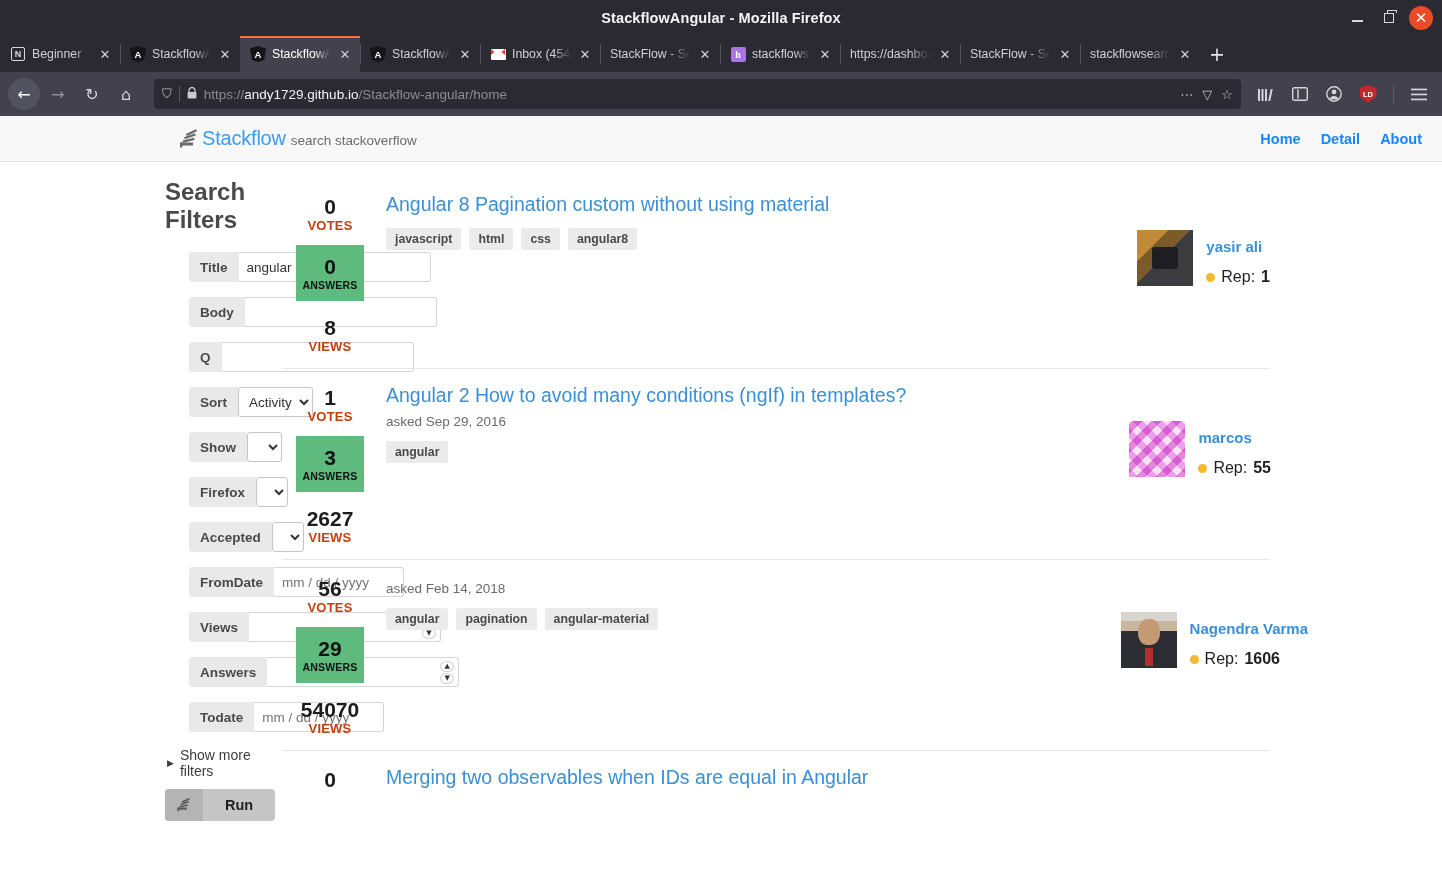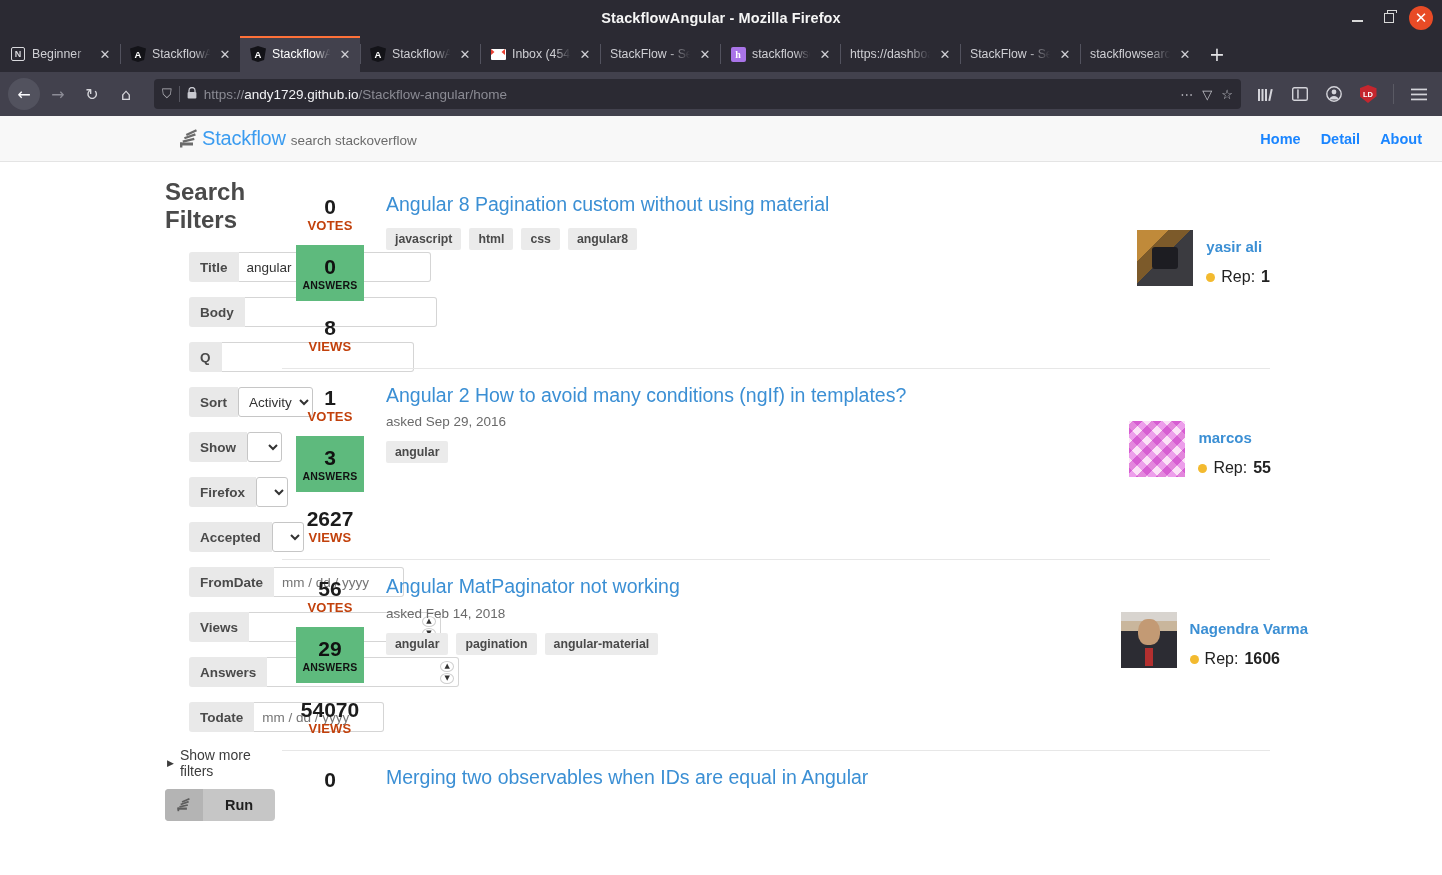--- a/index.html
+++ b/index.html
@@ -536,21 +536,20 @@
               <div class="ansbox">
                 <span class="n">29</span>
                 <span class="l">ANSWERS</span>
               </div>
               <div class="stat-views">
                 <div class="stat-num">54070</div>
                 <div class="stat-lab">VIEWS</div>
               </div>
             </div>
             <div class="rbody">
-              <a href="#" class="rtitle">Angular MatPaginator not working</a>
               <div class="rasked">asked Feb 14, 2018</div>
               <div class="tags">
                 <span class="tag">angular</span>
                 <span class="tag">pagination</span>
                 <span class="tag">angular-material</span>
               </div>
             </div>
             <div class="author" style="right: -38px; top: 52px;">
               <span class="avatar av-photo3"></span>
               <span><span class="aname">Nagendra Varma</span><span class="arep">

